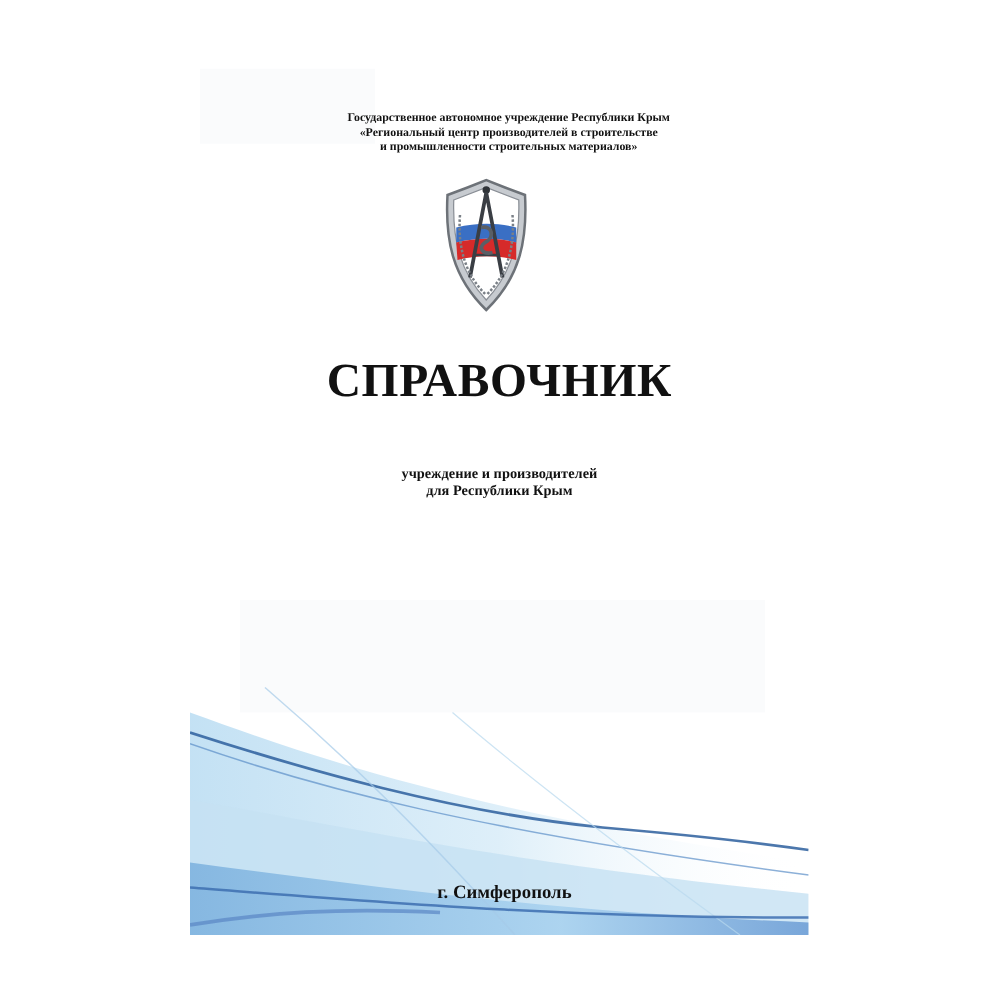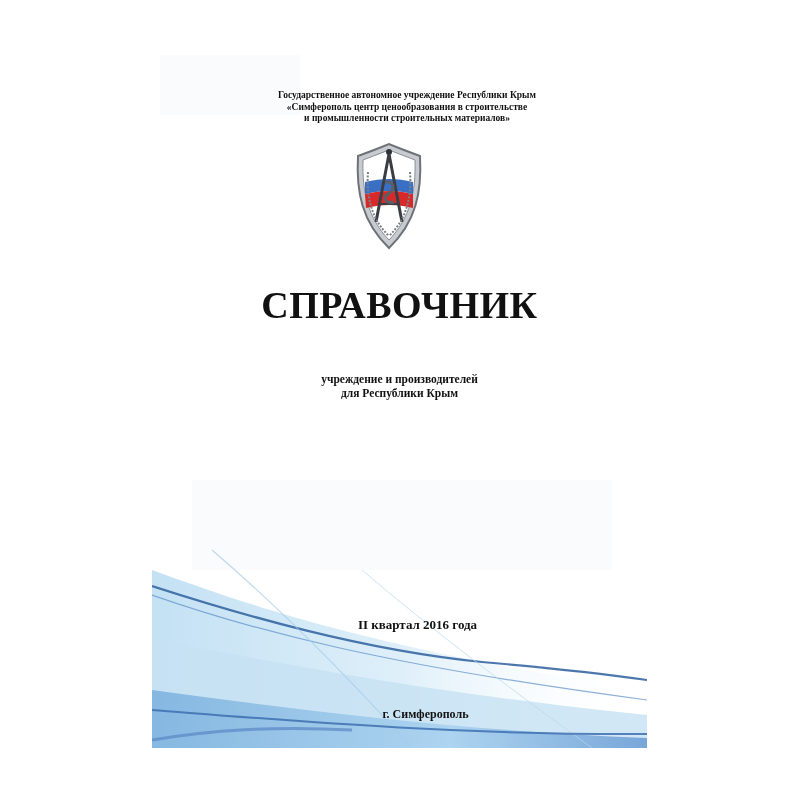--- a/index.html
+++ b/index.html
@@ -65,23 +65,23 @@
       line-height: 14px;
     }
     .period {
       top: 567px;
       font-size: 13px;
       line-height: 16px;
       left: 18px;
     }
     .city {
       top: 658px;
-      font-size: 12px;
+      font-size: 15px;
       line-height: 12px;
-      left: 26px;
+      left: 4px;
     }
     .line { display: block; }
   </style>
 </head>
 <body>
 
 <div class="stage">
   <div class="page">
 
     <svg class="page-bg" viewBox="0 0 495 698" preserveAspectRatio="none">
@@ -114,21 +114,21 @@
       <path d="M0 545 C 100 580, 230 615, 495 650" stroke="#5b8fc8" stroke-width="1.2" fill="none" opacity="0.7"></path>
       <path d="M60 500 C 130 560, 190 620, 260 698" stroke="#a5cbe8" stroke-width="1.2" fill="none" opacity="0.7"></path>
       <path d="M210 520 C 280 580, 360 640, 440 698" stroke="#b8d8ee" stroke-width="1" fill="none" opacity="0.7"></path>
       <path d="M0 660 C 130 670, 300 685, 495 684" stroke="#3d6fb0" stroke-width="2" fill="none" opacity="0.85"></path>
       <path d="M0 690 C 60 680, 120 676, 200 680" stroke="#5a86c4" stroke-width="3" fill="none" opacity="0.7"></path>
       <rect x="0" y="0" width="495" height="698" fill="url(#fadeTop)" opacity="0.0"></rect>
     </svg>
 
     <div class="text-block org">
       <span class="line">Государственное автономное учреждение Республики Крым</span>
-      <span class="line">«Симферополь центр ценообразования в строительстве</span>
+      <span class="line">«Региональный центр производителей в строительстве</span>
       <span class="line">и промышленности строительных материалов»</span>
     </div>
 
     <svg class="emblem" viewBox="0 0 74 110">
 
       <path d="M6 14 L22 8 L37 2 L52 8 L68 14 C 70 50, 64 80, 37 106 C 10 80, 4 50, 6 14 Z" fill="#c7cbd0" stroke="#6d7278" stroke-width="2"></path>
       <path d="M11 18 L37 8 L63 18 C 64 50, 58 76, 37 98 C 16 76, 10 50, 11 18 Z" fill="#ffffff" stroke="#8a8f96" stroke-width="1"></path>
 
       <path d="M13 40 C 30 36, 45 36, 61 40 L61 52 C 45 48, 30 48, 13 52 Z" fill="#3a6fc4"></path>
       <path d="M13 52 C 30 48, 45 48, 61 52 L61 66 C 45 62, 30 62, 14 66 Z" fill="#d62a2a"></path>
@@ -143,18 +143,17 @@
       <path d="M58 30 C 60 55, 54 78, 37 94" stroke="#7a8087" stroke-width="2" stroke-dasharray="2 1.5" fill="none"></path>
     </svg>
 
     <div class="text-block title">СПРАВОЧНИК</div>
 
     <div class="text-block subtitle">
       <span class="line">учреждение и производителей</span>
       <span class="line">для Республики Крым</span>
     </div>
 
-    <div class="text-block period">II квартал 2016 года</div>
 
     <div class="text-block city">г. Симферополь</div>
 
   </div>
 </div>
 
 </body></html>

